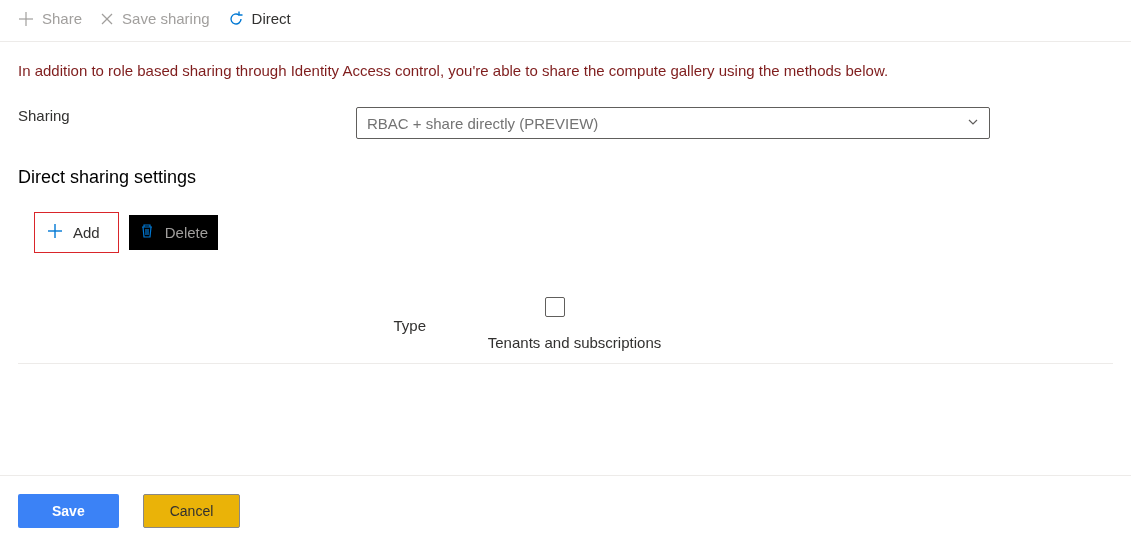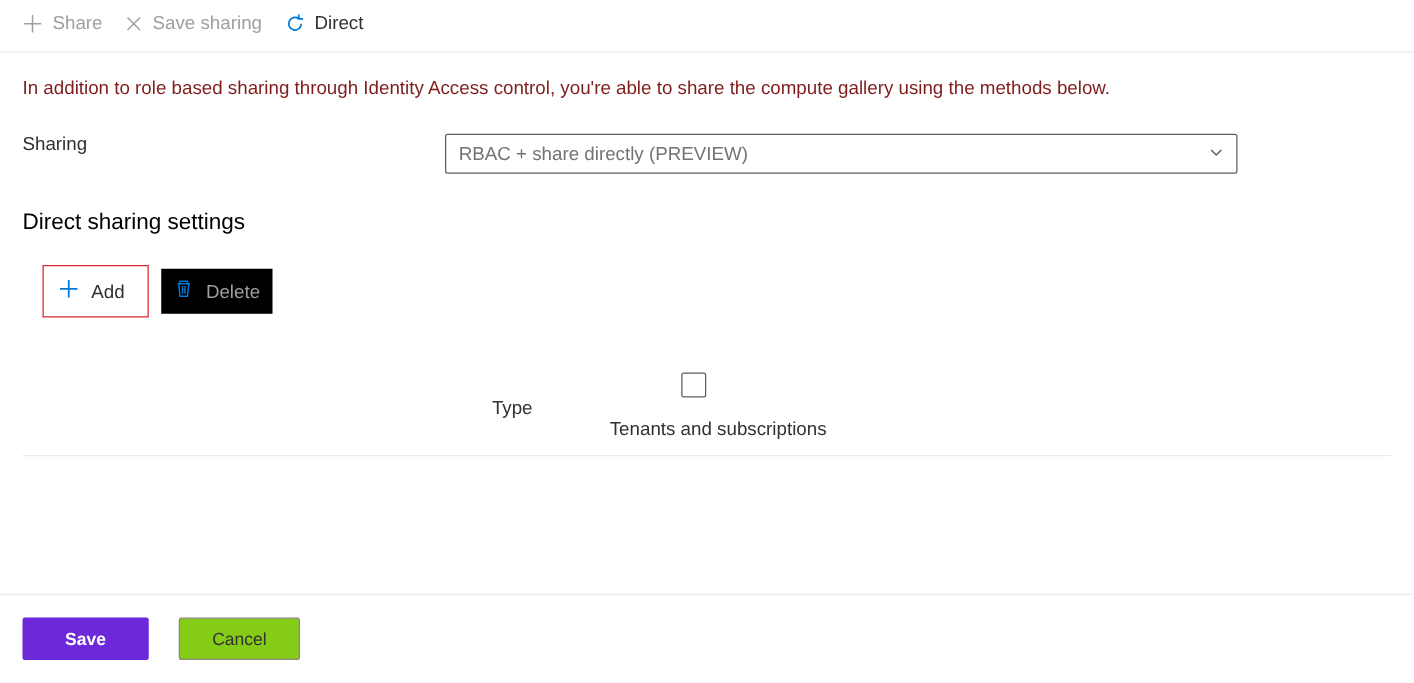--- a/index.html
+++ b/index.html
@@ -124,31 +124,31 @@
       position: absolute;
       left: 0;
       right: 0;
       bottom: 0;
       border-top: 1px solid #edebe9;
       padding: 18px;
       display: flex;
       gap: 24px;
     }
     .btn-primary {
-      background: #6d28d9;
+      background: #3b82f6;
       color: #fff;
       border: none;
       font-weight: 600;
       font-size: 14px;
       padding: 8px 34px;
       cursor: pointer;
       border-radius: 2px;
     }
     .btn-secondary {
-      background: #84cc16;
+      background: #eab308;
       color: #323130;
       border: 1px solid #8a8886;
       font-size: 14px;
       padding: 8px 26px;
       cursor: pointer;
       border-radius: 2px;
     }
   </style>
 </head>
 <body>

